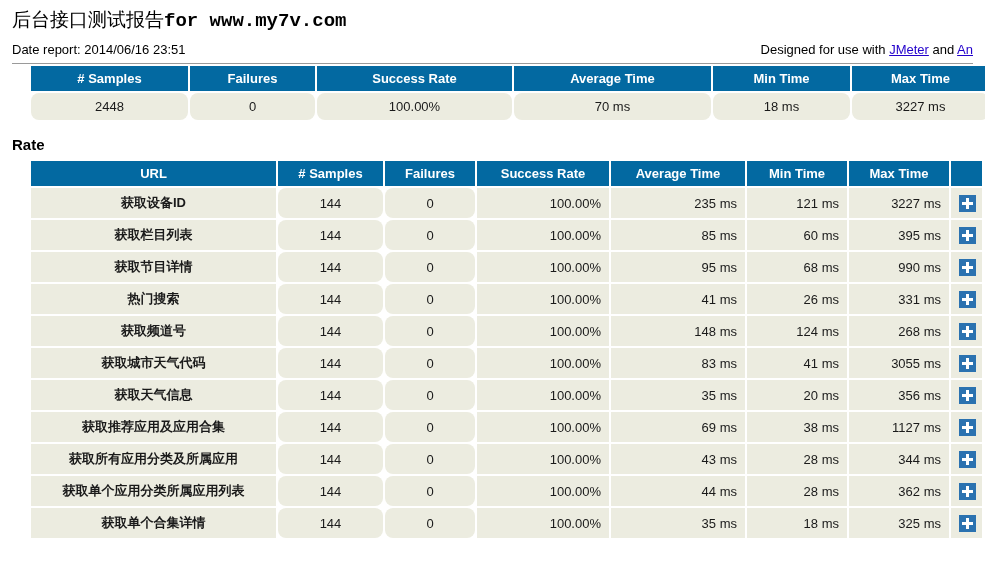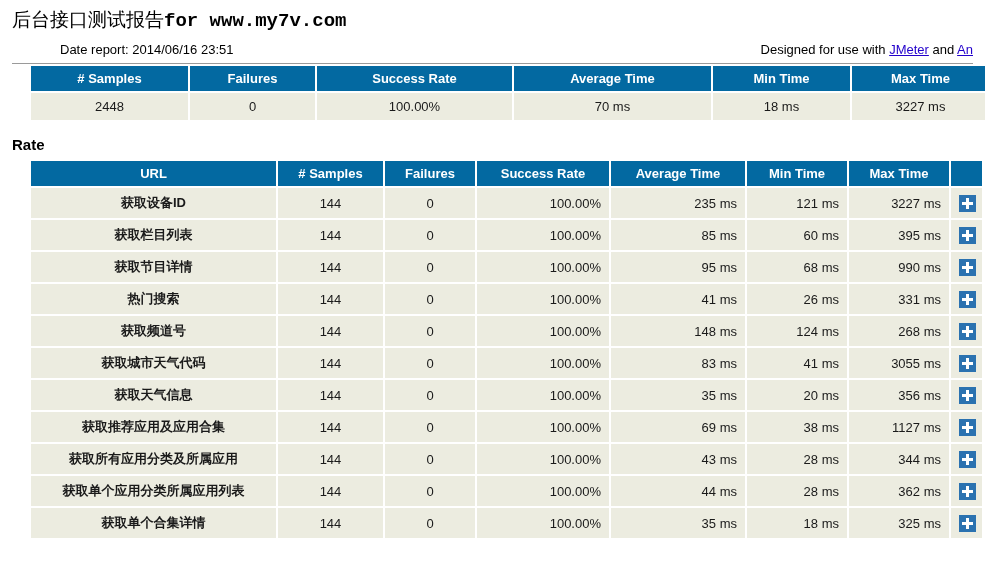--- a/index.html
+++ b/index.html
@@ -37,21 +37,20 @@
   .subheader {
     display: flex;
     justify-content: space-between;
     align-items: baseline;
     font-size: 13px;
     margin-top: 8px;
     padding-bottom: 6px;
   }
   .date-report {
     white-space: nowrap;
-    margin-left: 48px;
   }
   .designed-for {
     white-space: nowrap;
     overflow: hidden;
   }
   .designed-for a {
     color: #2200cc;
     text-decoration: underline;
   }
   .divider {
@@ -91,21 +90,21 @@
     white-space: nowrap;
   }
   table.report td {
     background: #ecece0;
     color: #1a1a1a;
     font-size: 13px;
     padding: 6px 8px;
     white-space: nowrap;
     overflow: hidden;
   }
-  td.c-center { text-align: center; }
+  td.c-center { text-align: center; border-radius: 8px; }
   td.c-right  { text-align: right; }
   td.c-left   { text-align: center; font-weight: bold; }
 
   
   table.summary col.s1 { width: 157px; }
   table.summary col.s2 { width: 125px; }
   table.summary col.s3 { width: 195px; }
   table.summary col.s4 { width: 197px; }
   table.summary col.s5 { width: 137px; }
   table.summary col.s6 { width: 137px; }

